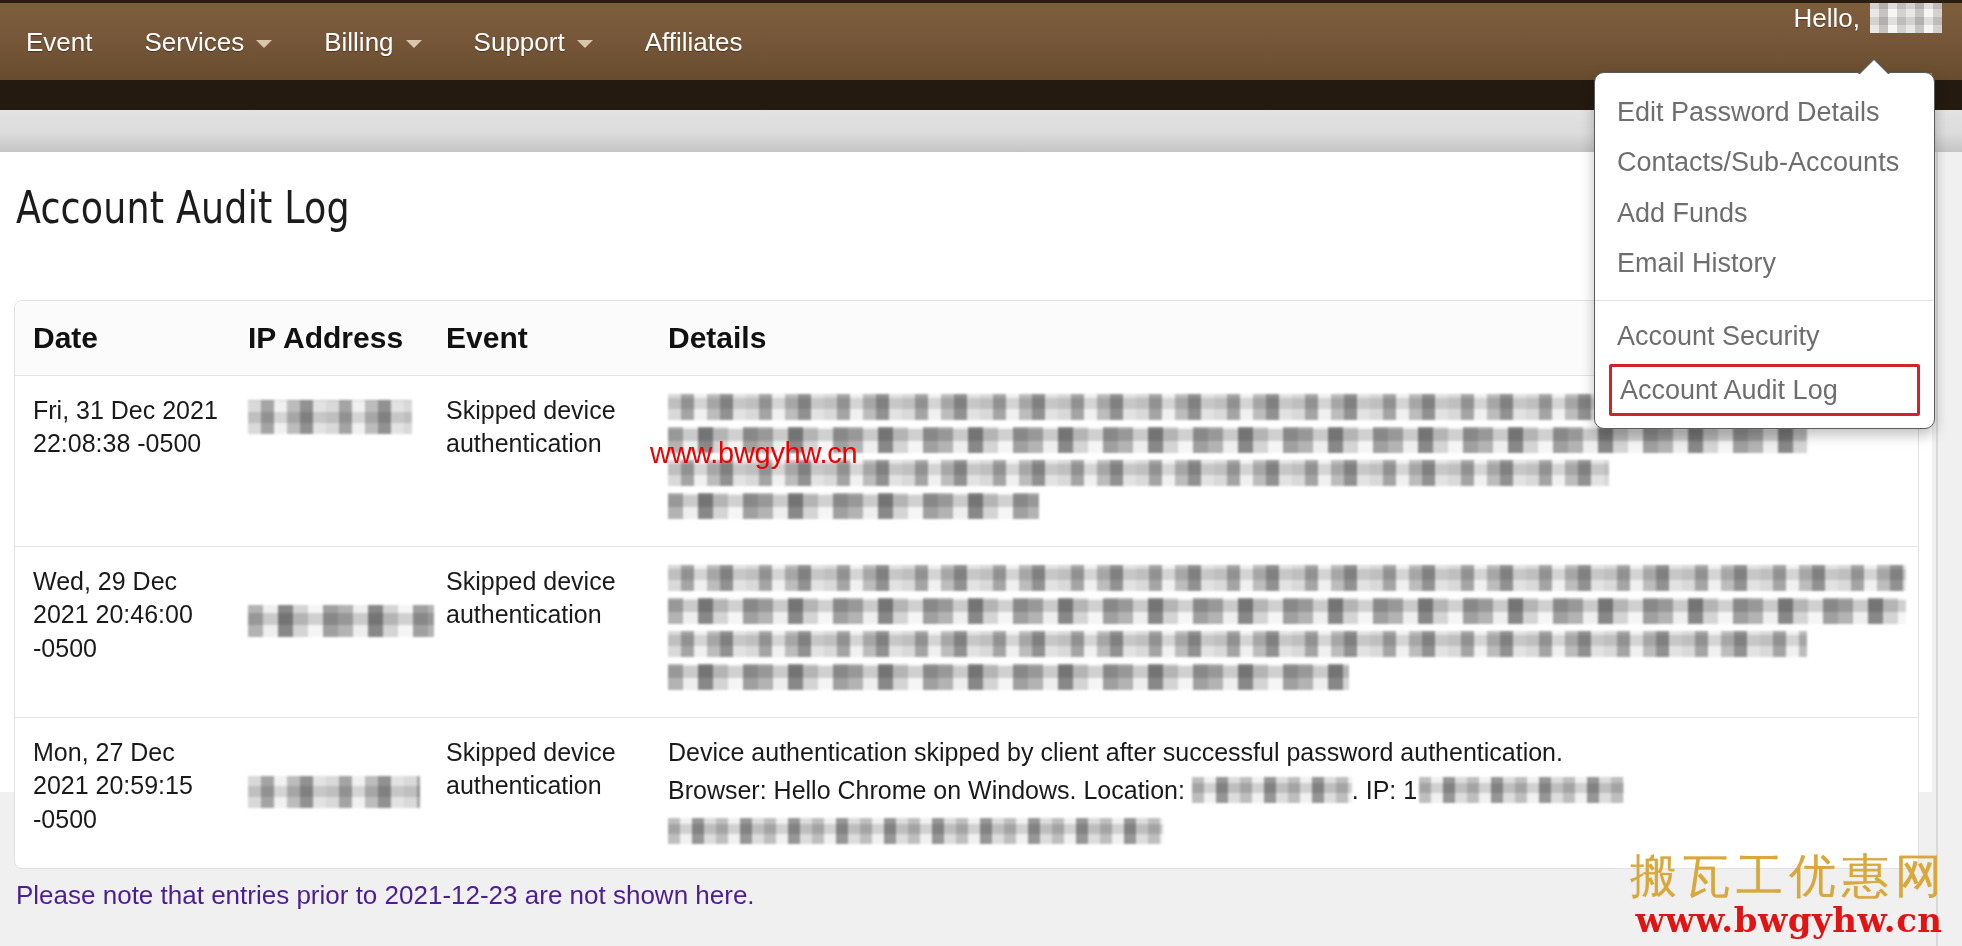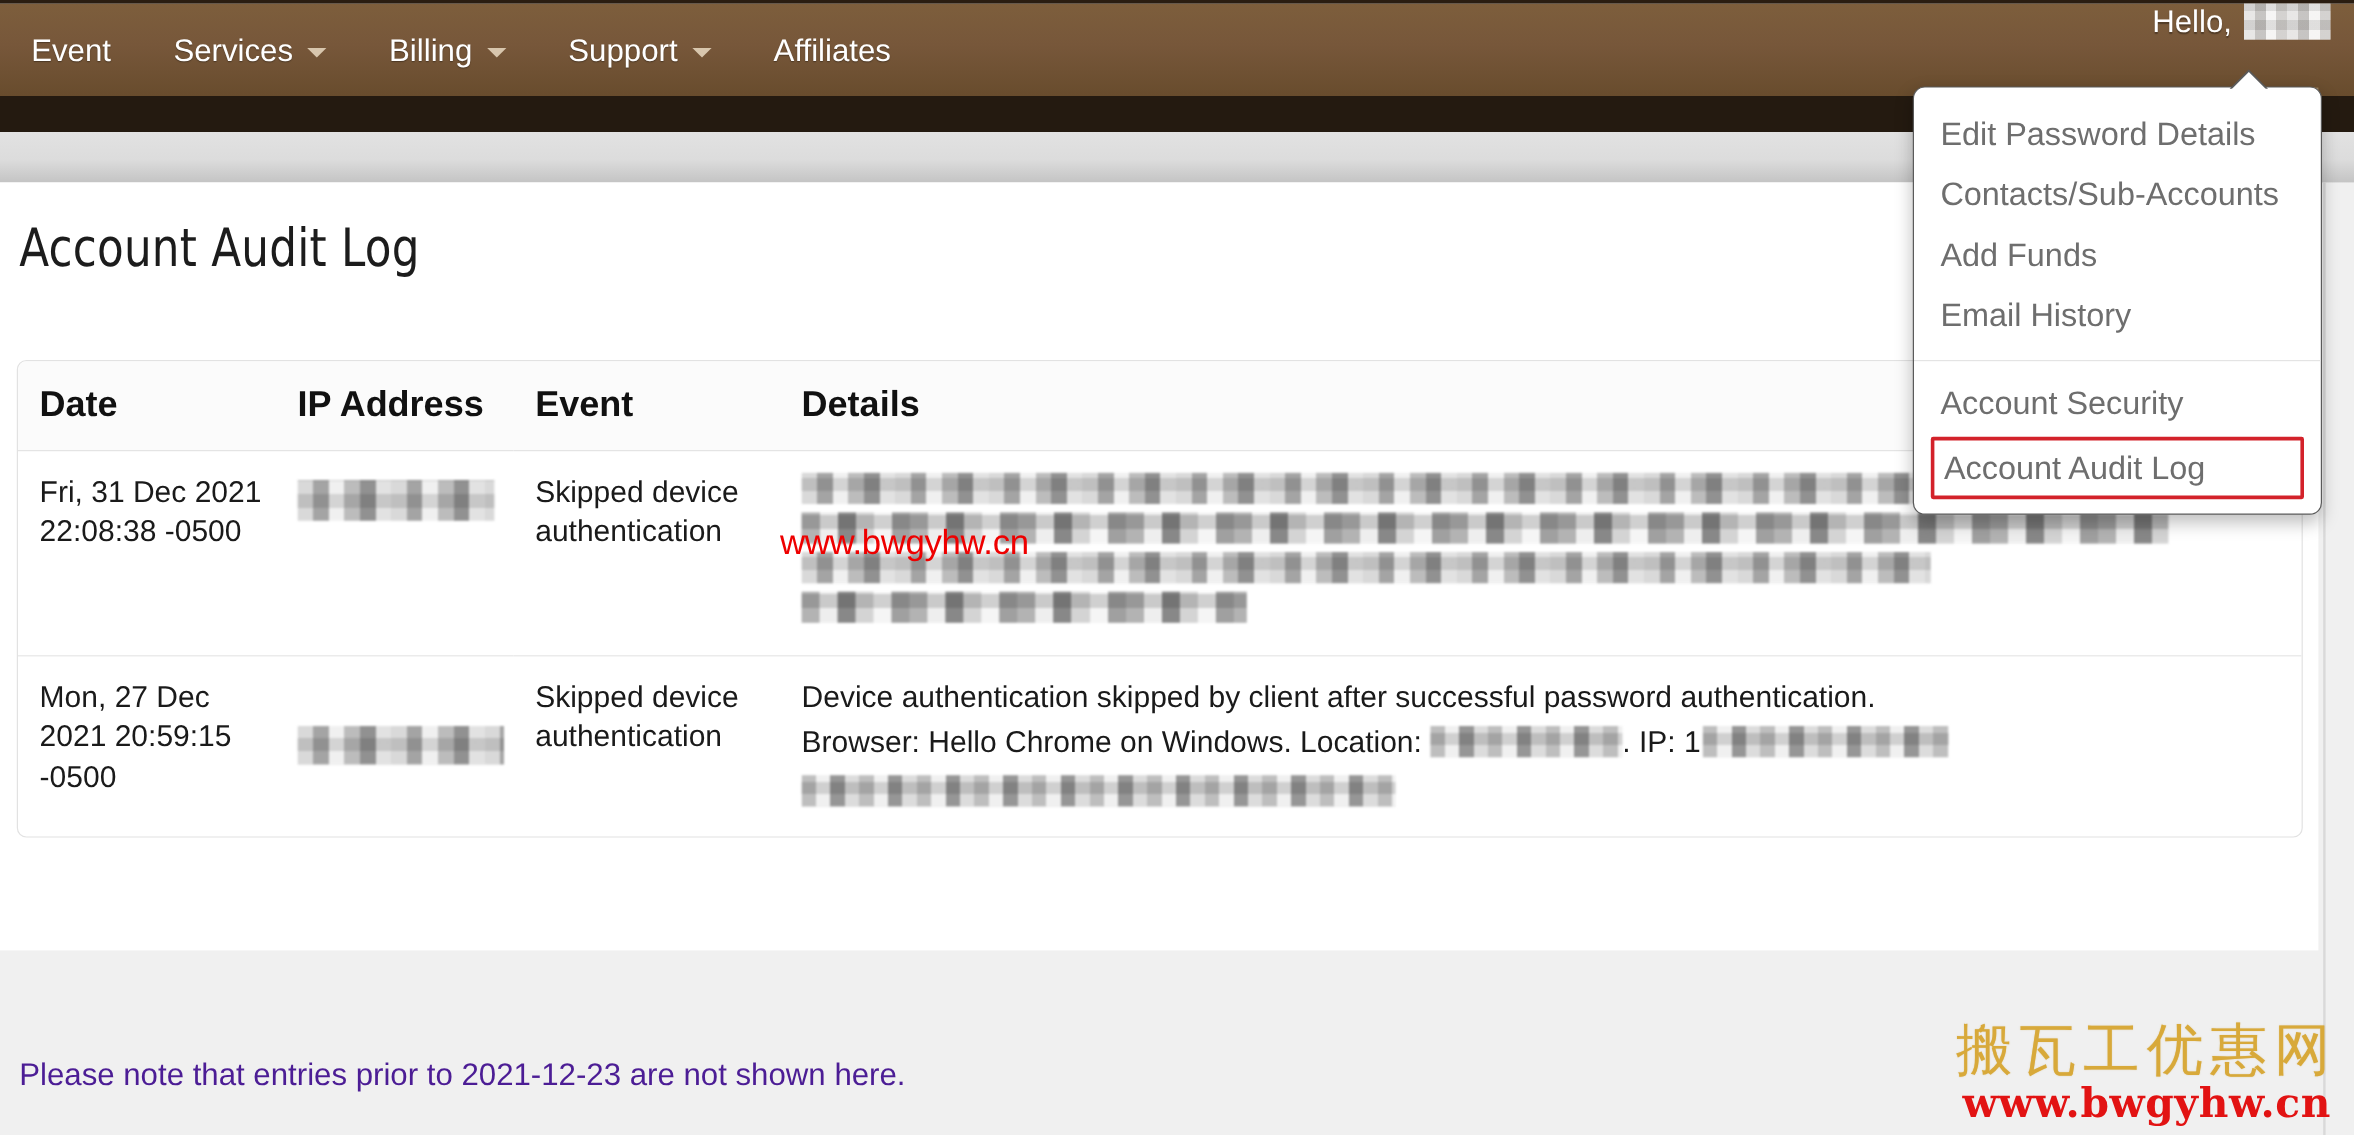--- a/index.html
+++ b/index.html
@@ -295,20 +295,33 @@
             <td>Skipped device authentication</td>
             <td class="details-cell">
               <span class="px px-line w-full"></span>
               <span class="px alt px-line w-92"></span>
               <span class="px px-line w-76"></span>
               <span class="px alt px-line w-30"></span>
               <div class="wm-red-inline">www.bwgyhw.cn</div>
             </td>
           </tr>
 
+          <tr>
+            <td>Wed, 29 Dec 2021 20:46:00 -0500</td>
+            <td>
+              <span class="px alt px-ip-2"></span>
+            </td>
+            <td>Skipped device authentication</td>
+            <td class="details-cell">
+              <span class="px px-line w-full"></span>
+              <span class="px alt px-line w-full"></span>
+              <span class="px px-line w-92"></span>
+              <span class="px alt px-line w-55"></span>
+            </td>
+          </tr>
 
           <tr>
             <td>Mon, 27 Dec 2021 20:59:15 -0500</td>
             <td>
               <span class="px px-ip-3"></span>
             </td>
             <td>Skipped device authentication</td>
             <td class="details-cell">
               <div>Device authentication skipped by client after successful password authentication.</div>
               <div style="margin-top:5px;">

